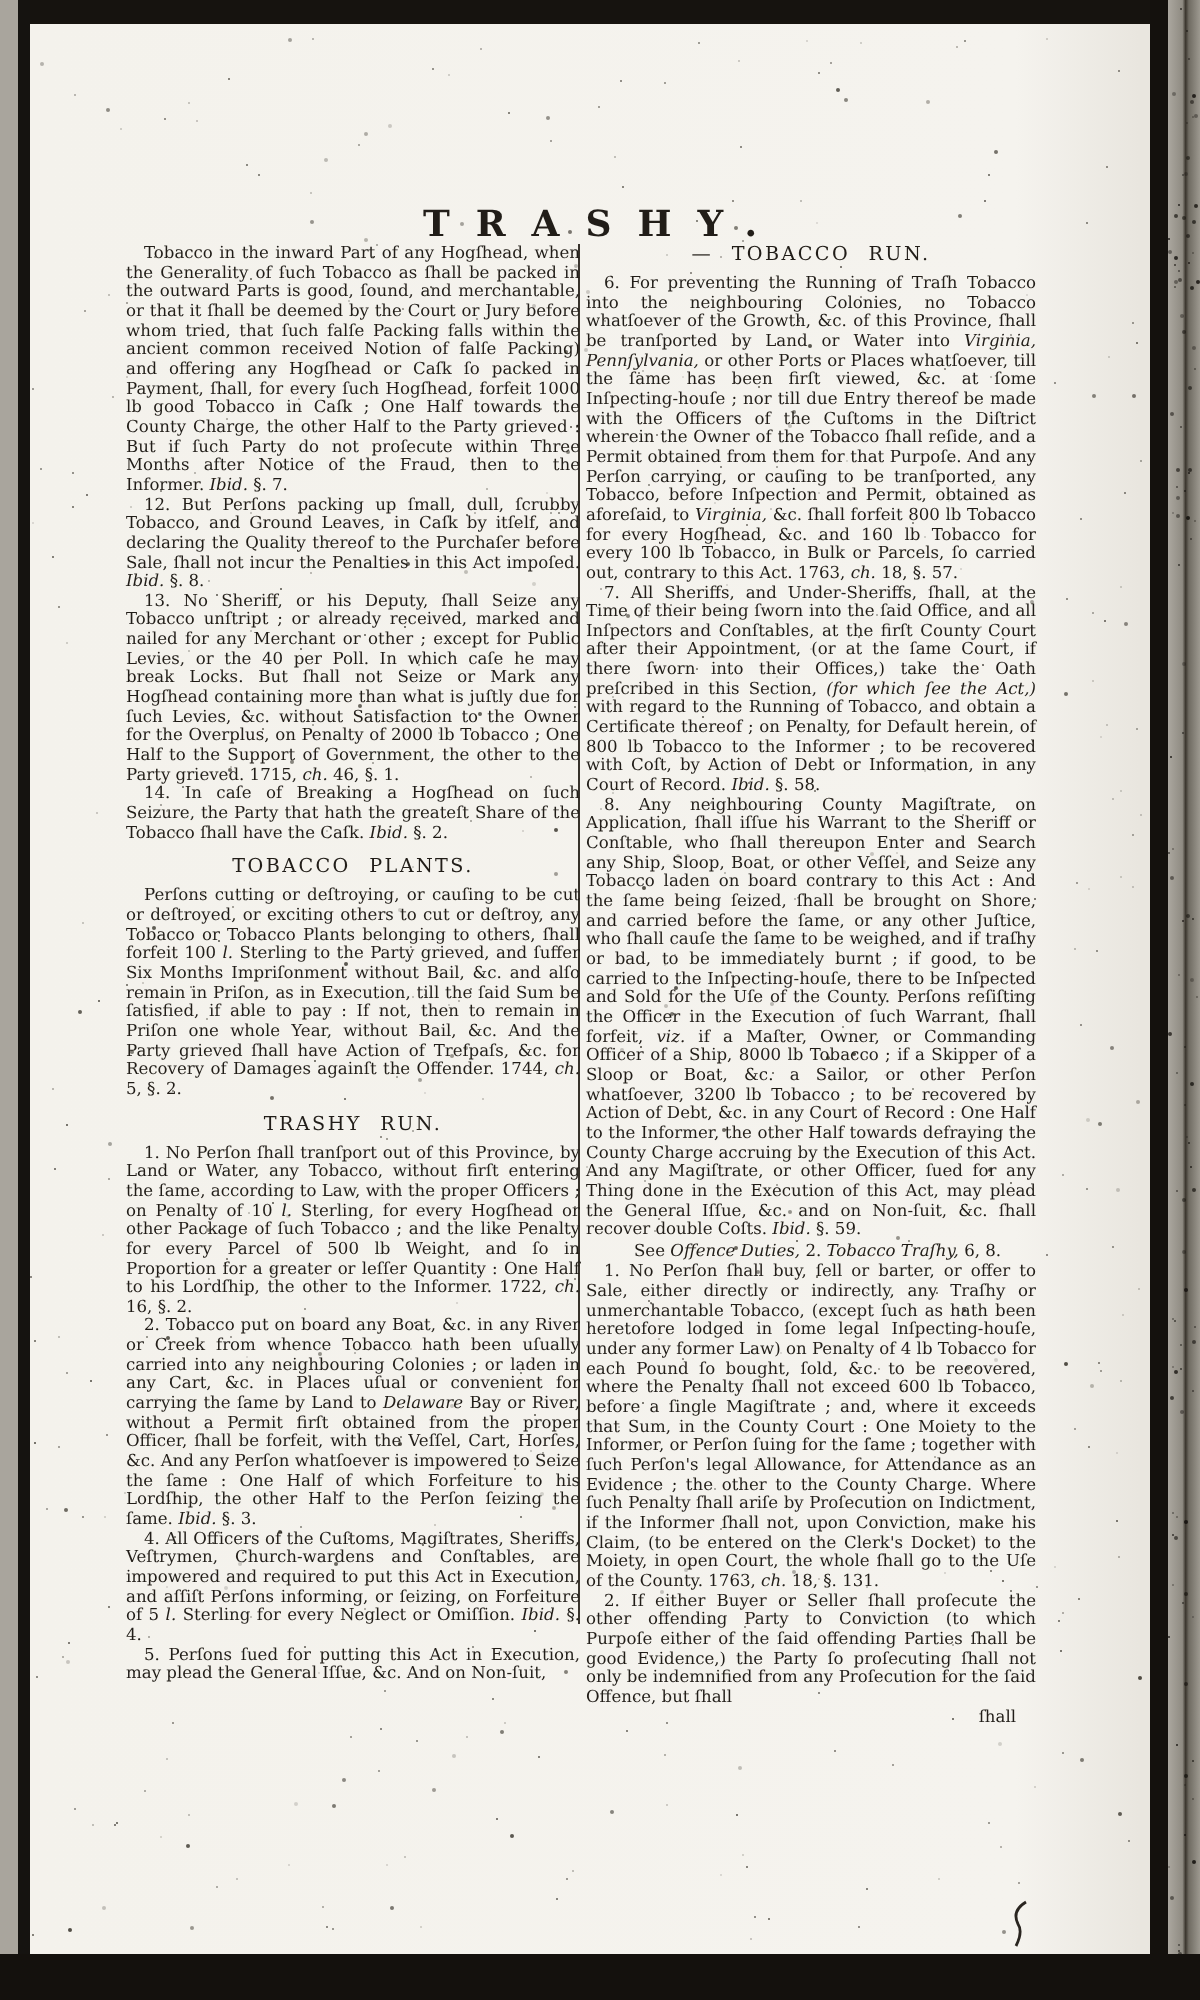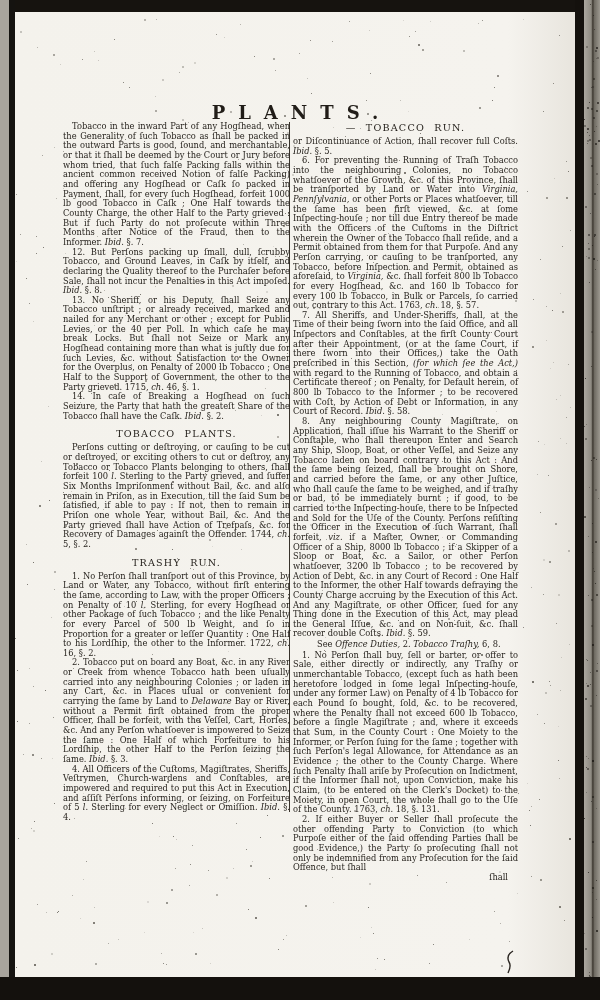--- a/index.html
+++ b/index.html
@@ -37,41 +37,41 @@
   #edge-specks{left:584px;width:16px;}
   .spk{position:absolute;background:#262219;border-radius:50%;}
 </style>
 </head>
 <body>
 
 <div id="stage">
   <div class="band-top"></div>
 
   <div class="paper">
-    <div class="index-title">PLANTS.</div>
+    <div class="index-title">TRASHY.</div>
     <div class="rule-v"></div>
 
     <div class="col col-left">
       <p class="entry">Tobacco in the inward Part of any Hogſhead, when the Generality of ſuch Tobacco as ſhall be packed in the outward Parts is good, ſound, and merchantable, or that it ſhall be deemed by the Court or Jury before whom tried, that ſuch falſe Packing falls within the ancient common received Notion of falſe Packing) and offering any Hogſhead or Caſk ſo packed in Payment, ſhall, for every ſuch Hogſhead, forfeit 1000 lb good Tobacco in Caſk ; One Half towards the County Charge, the other Half to the Party grieved : But if ſuch Party do not proſecute within Three Months after Notice of the Fraud, then to the Informer. <i>Ibid.</i> §. 7.</p>
       <p class="entry">12. But Perſons packing up ſmall, dull, ſcrubby Tobacco, and Ground Leaves, in Caſk by itſelf, and declaring the Quality thereof to the Purchaſer before Sale, ſhall not incur the Penalties in this Act impoſed. <i>Ibid.</i> §. 8.</p>
       <p class="entry">13. No Sheriff, or his Deputy, ſhall Seize any Tobacco unſtript ; or already received, marked and nailed for any Merchant or other ; except for Public Levies, or the 40 per Poll. In which caſe he may break Locks. But ſhall not Seize or Mark any Hogſhead containing more than what is juſtly due for ſuch Levies, &amp;c. without Satisfaction to the Owner for the Overplus, on Penalty of 2000 lb Tobacco ; One Half to the Support of Government, the other to the Party grieved. 1715, <i>ch.</i> 46, §. 1.</p>
       <p class="entry">14. In caſe of Breaking a Hogſhead on ſuch Seizure, the Party that hath the greateſt Share of the Tobacco ſhall have the Caſk. <i>Ibid.</i> §. 2.</p>
 
       <div class="heading">TOBACCO PLANTS.</div>
       <p class="entry">Perſons cutting or deſtroying, or cauſing to be cut or deſtroyed, or exciting others to cut or deſtroy, any Tobacco or Tobacco Plants belonging to others, ſhall forfeit 100 <i>l.</i> Sterling to the Party grieved, and ſuffer Six Months Impriſonment without Bail, &amp;c. and alſo remain in Priſon, as in Execution, till the ſaid Sum be ſatisfied, if able to pay : If not, then to remain in Priſon one whole Year, without Bail, &amp;c. And the Party grieved ſhall have Action of Treſpaſs, &amp;c. for Recovery of Damages againſt the Offender. 1744, <i>ch.</i> 5, §. 2.</p>
 
       <div class="heading">TRASHY RUN.</div>
       <p class="entry">1. No Perſon ſhall tranſport out of this Province, by Land or Water, any Tobacco, without firſt entering the ſame, according to Law, with the proper Officers ; on Penalty of 10 <i>l.</i> Sterling, for every Hogſhead or other Package of ſuch Tobacco ; and the like Penalty for every Parcel of 500 lb Weight, and ſo in Proportion for a greater or leſſer Quantity : One Half to his Lordſhip, the other to the Informer. 1722, <i>ch.</i> 16, §. 2.</p>
       <p class="entry">2. Tobacco put on board any Boat, &amp;c. in any River or Creek from whence Tobacco hath been uſually carried into any neighbouring Colonies ; or laden in any Cart, &amp;c. in Places uſual or convenient for carrying the ſame by Land to <i>Delaware</i> Bay or River, without a Permit firſt obtained from the proper Officer, ſhall be forfeit, with the Veſſel, Cart, Horſes, &amp;c. And any Perſon whatſoever is impowered to Seize the ſame : One Half of which Forfeiture to his Lordſhip, the other Half to the Perſon ſeizing the ſame. <i>Ibid.</i> §. 3.</p>
       <p class="entry">4. All Officers of the Cuſtoms, Magiſtrates, Sheriffs, Veſtrymen, Church-wardens and Conſtables, are impowered and required to put this Act in Execution, and aſſiſt Perſons informing, or ſeizing, on Forfeiture of 5 <i>l.</i> Sterling for every Neglect or Omiſſion. <i>Ibid.</i> §. 4.</p>
+      <p class="entry">5. Perſons ſued for putting this Act in Execution, may plead the General Iſſue, &amp;c. And on Non-ſuit,</p>
     </div>
 
     <div class="col col-right">
       <div class="heading first">— TOBACCO RUN.</div>
-      <p class="entry" style="text-indent:0;">or Diſcontinuance of Action, ſhall recover full Coſts. <i>Ibid.</i> §. 5.</p>
       <p class="entry">6. For preventing the Running of Traſh Tobacco into the neighbouring Colonies, no Tobacco whatſoever of the Growth, &amp;c. of this Province, ſhall be tranſported by Land or Water into <i>Virginia, Pennſylvania,</i> or other Ports or Places whatſoever, till the ſame has been firſt viewed, &amp;c. at ſome Inſpecting-houſe ; nor till due Entry thereof be made with the Officers of the Cuſtoms in the Diſtrict wherein the Owner of the Tobacco ſhall reſide, and a Permit obtained from them for that Purpoſe. And any Perſon carrying, or cauſing to be tranſported, any Tobacco, before Inſpection and Permit, obtained as aforeſaid, to <i>Virginia,</i> &amp;c. ſhall forfeit 800 lb Tobacco for every Hogſhead, &amp;c. and 160 lb Tobacco for every 100 lb Tobacco, in Bulk or Parcels, ſo carried out, contrary to this Act. 1763, <i>ch.</i> 18, §. 57.</p>
       <p class="entry">7. All Sheriffs, and Under-Sheriffs, ſhall, at the Time of their being ſworn into the ſaid Office, and all Inſpectors and Conſtables, at the firſt County Court after their Appointment, (or at the ſame Court, if there ſworn into their Offices,) take the Oath preſcribed in this Section, <i>(for which ſee the Act,)</i> with regard to the Running of Tobacco, and obtain a Certificate thereof ; on Penalty, for Default herein, of 800 lb Tobacco to the Informer ; to be recovered with Coſt, by Action of Debt or Information, in any Court of Record. <i>Ibid.</i> §. 58.</p>
       <p class="entry">8. Any neighbouring County Magiſtrate, on Application, ſhall iſſue his Warrant to the Sheriff or Conſtable, who ſhall thereupon Enter and Search any Ship, Sloop, Boat, or other Veſſel, and Seize any Tobacco laden on board contrary to this Act : And the ſame being ſeized, ſhall be brought on Shore, and carried before the ſame, or any other Juſtice, who ſhall cauſe the ſame to be weighed, and if traſhy or bad, to be immediately burnt ; if good, to be carried to the Inſpecting-houſe, there to be Inſpected and Sold for the Uſe of the County. Perſons reſiſting the Officer in the Execution of ſuch Warrant, ſhall forfeit, <i>viz.</i> if a Maſter, Owner, or Commanding Officer of a Ship, 8000 lb Tobacco ; if a Skipper of a Sloop or Boat, &amp;c. a Sailor, or other Perſon whatſoever, 3200 lb Tobacco ; to be recovered by Action of Debt, &amp;c. in any Court of Record : One Half to the Informer, the other Half towards defraying the County Charge accruing by the Execution of this Act. And any Magiſtrate, or other Officer, ſued for any Thing done in the Execution of this Act, may plead the General Iſſue, &amp;c. and on Non-ſuit, &amp;c. ſhall recover double Coſts. <i>Ibid.</i> §. 59.</p>
       <p class="entry crossref">See <i>Offence Duties,</i> 2. <i>Tobacco Traſhy,</i> 6, 8.</p>
 
       <p class="entry">1. No Perſon ſhall buy, ſell or barter, or offer to Sale, either directly or indirectly, any Traſhy or unmerchantable Tobacco, (except ſuch as hath been heretofore lodged in ſome legal Inſpecting-houſe, under any former Law) on Penalty of 4 lb Tobacco for each Pound ſo bought, ſold, &amp;c. to be recovered, where the Penalty ſhall not exceed 600 lb Tobacco, before a ſingle Magiſtrate ; and, where it exceeds that Sum, in the County Court : One Moiety to the Informer, or Perſon ſuing for the ſame ; together with ſuch Perſon's legal Allowance, for Attendance as an Evidence ; the other to the County Charge. Where ſuch Penalty ſhall ariſe by Proſecution on Indictment, if the Informer ſhall not, upon Conviction, make his Claim, (to be entered on the Clerk's Docket) to the Moiety, in open Court, the whole ſhall go to the Uſe of the County. 1763, <i>ch.</i> 18, §. 131.</p>
       <p class="entry">2. If either Buyer or Seller ſhall proſecute the other offending Party to Conviction (to which Purpoſe either of the ſaid offending Parties ſhall be good Evidence,) the Party ſo proſecuting ſhall not only be indemnified from any Proſecution for the ſaid Offence, but ſhall</p>
       <div class="catchword">ſhall</div>
     </div>
 

